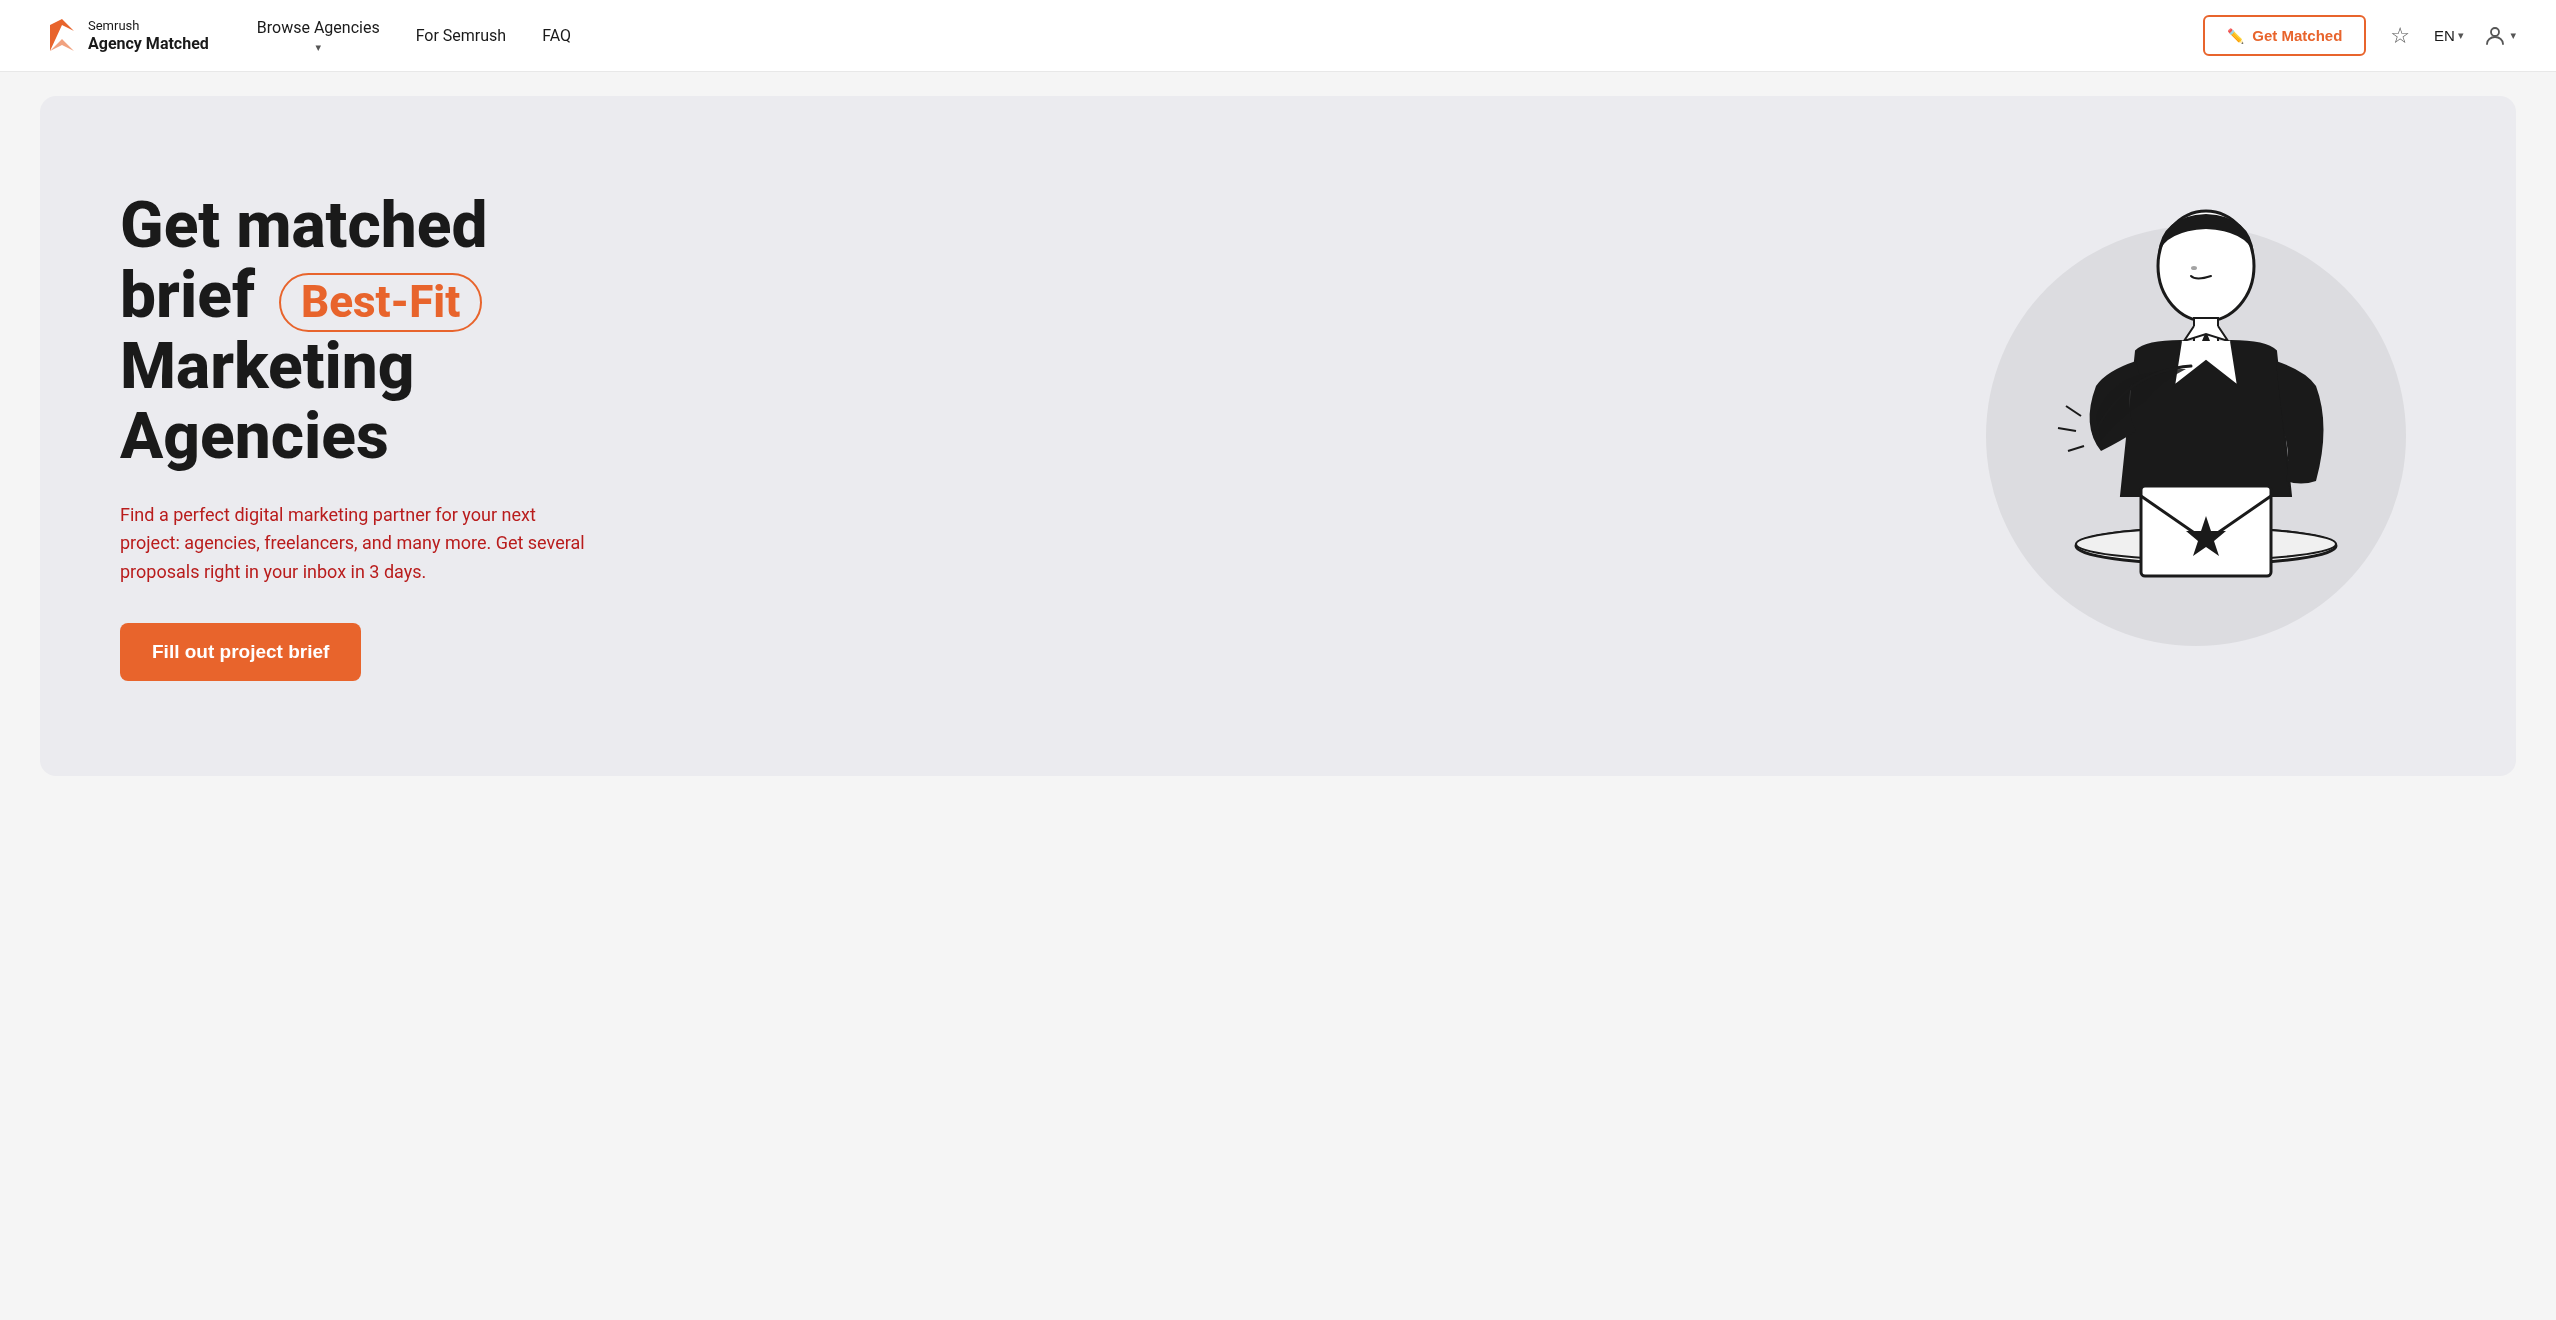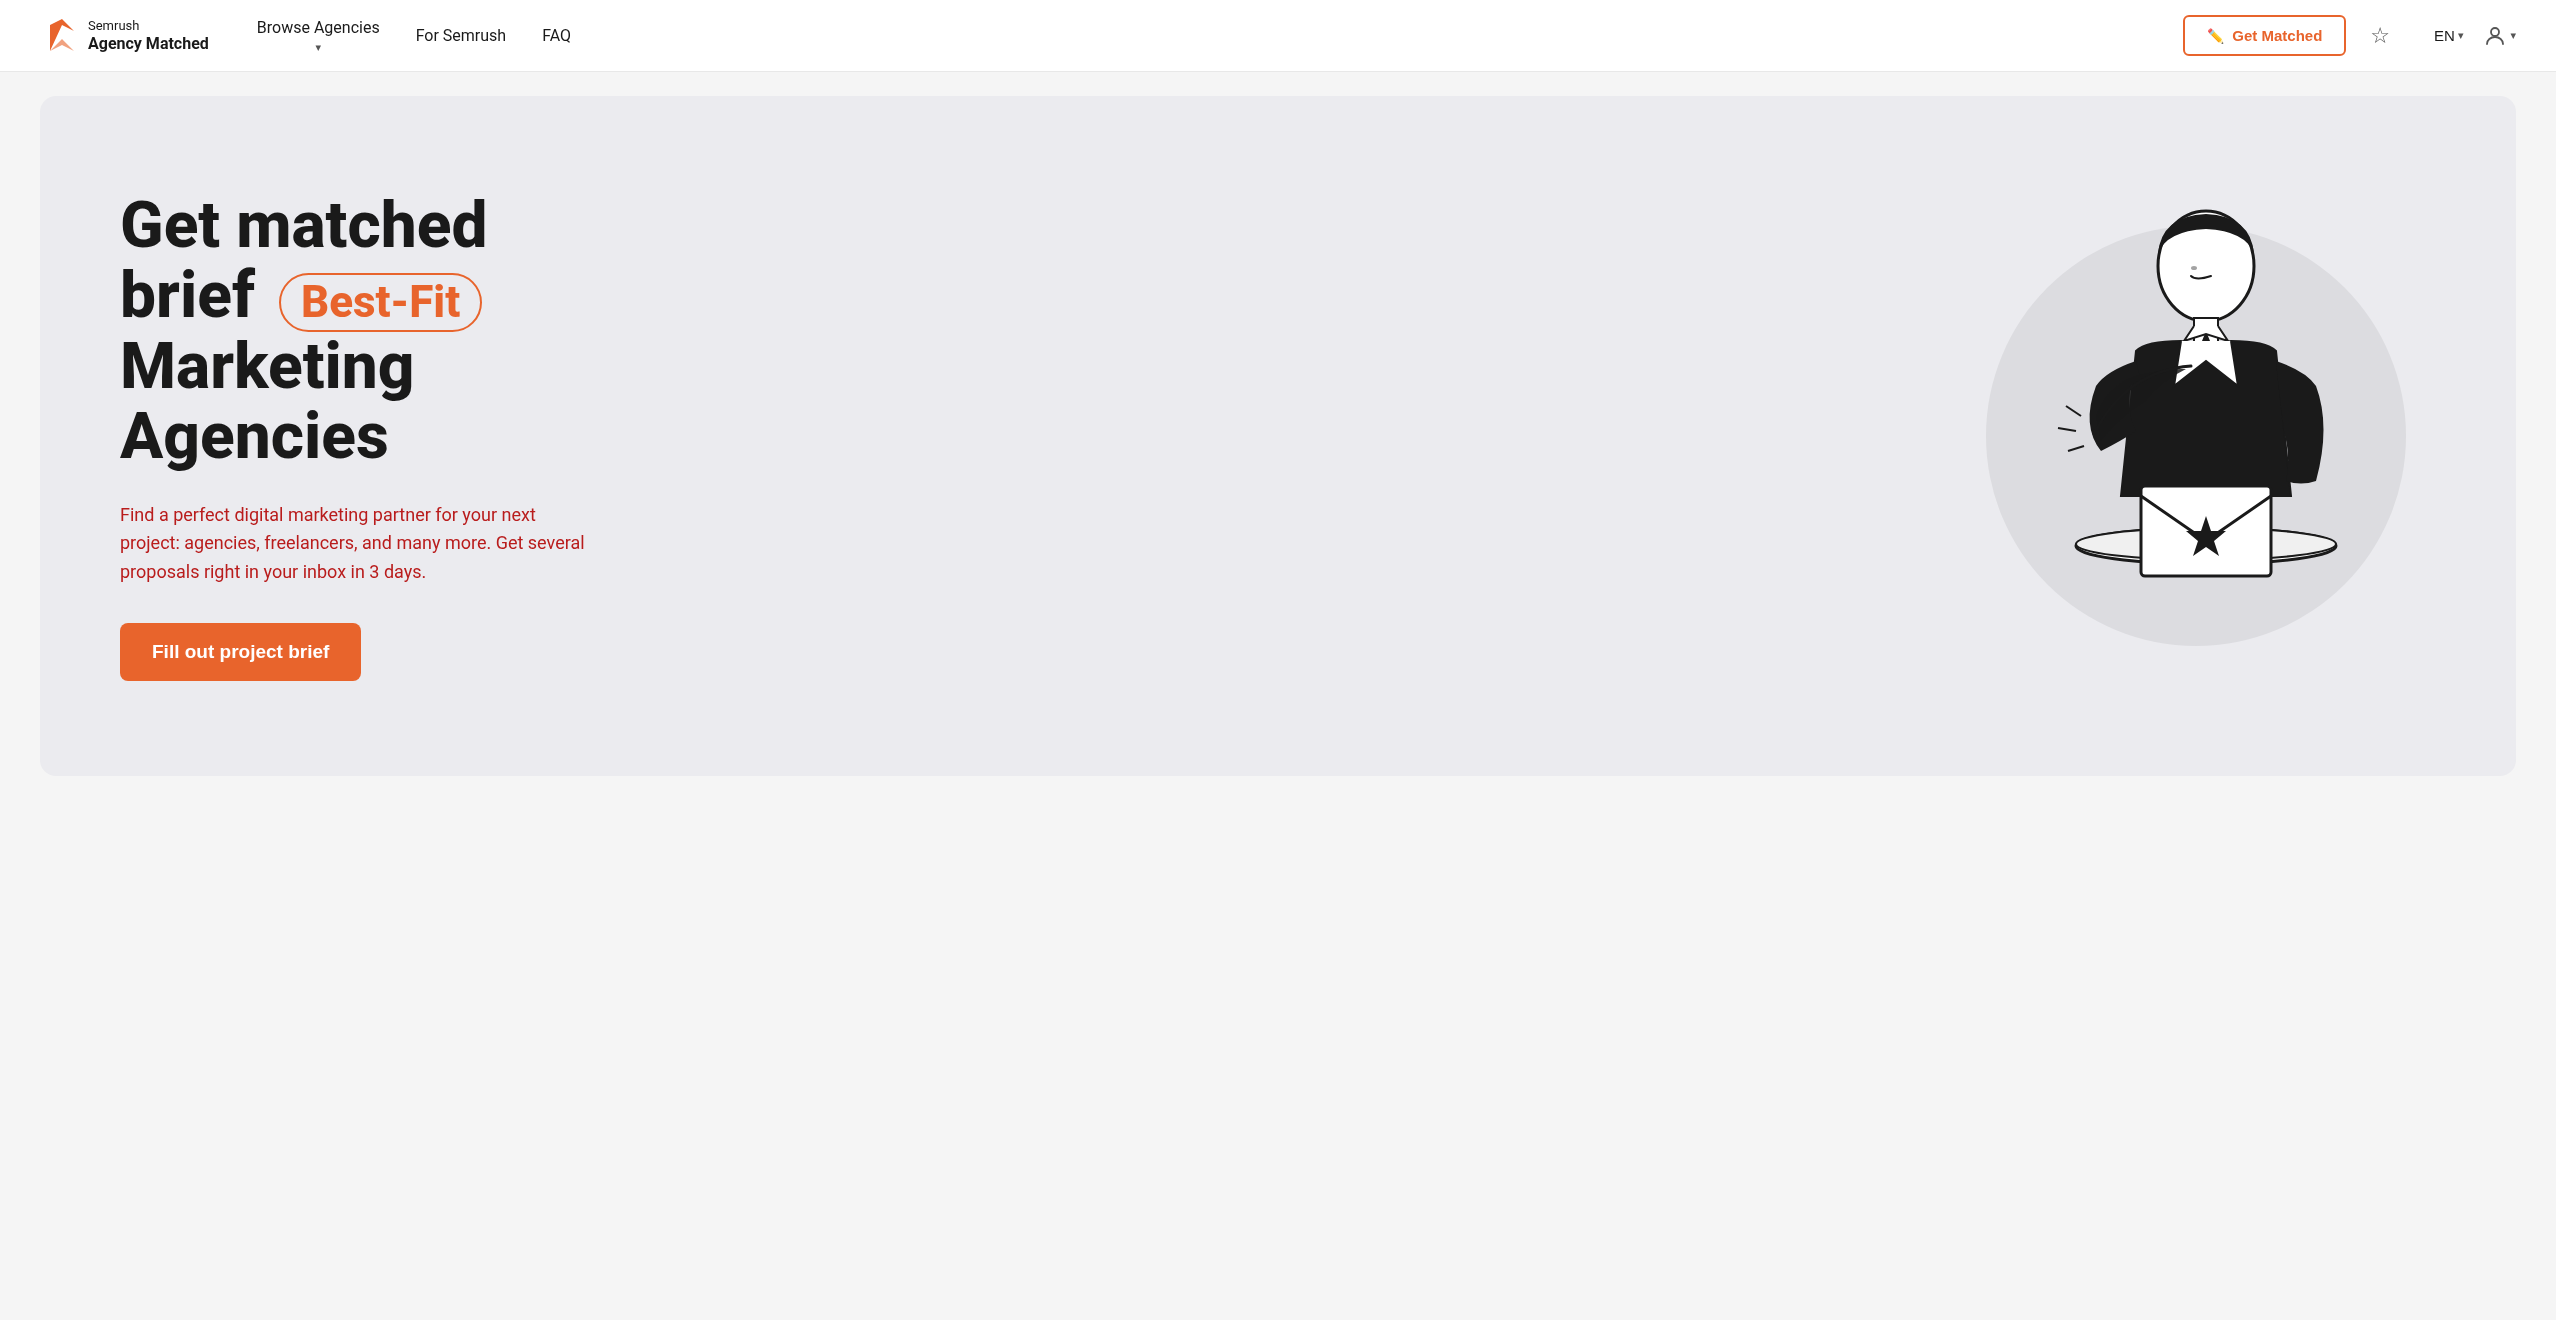--- a/index.html
+++ b/index.html
@@ -98,21 +98,20 @@
     }
     .lang-btn {
       background: none;
       border: none;
       font-size: 15px;
       color: #1a1a1a;
       cursor: pointer;
       display: flex;
       align-items: center;
       gap: 3px;
-      margin-left: 20px;
     }
     .user-btn {
       background: none;
       border: none;
       font-size: 22px;
       color: #555;
       cursor: pointer;
       display: flex;
       align-items: center;
       gap: 3px;

